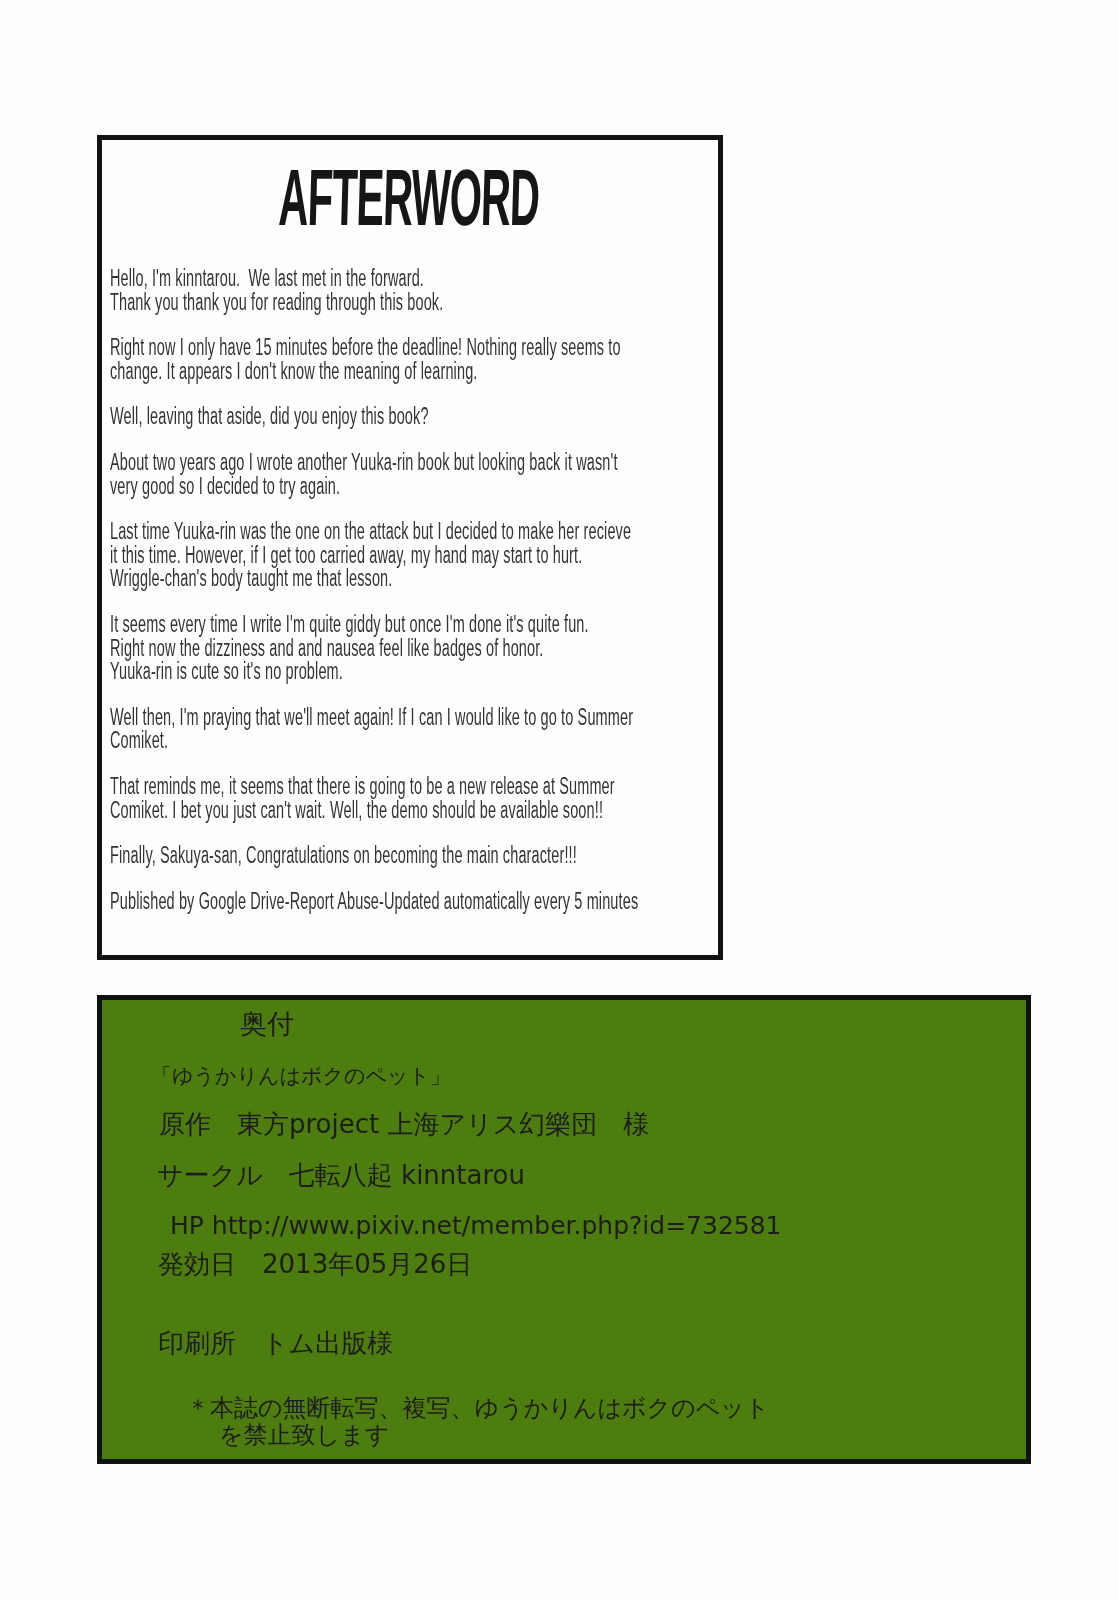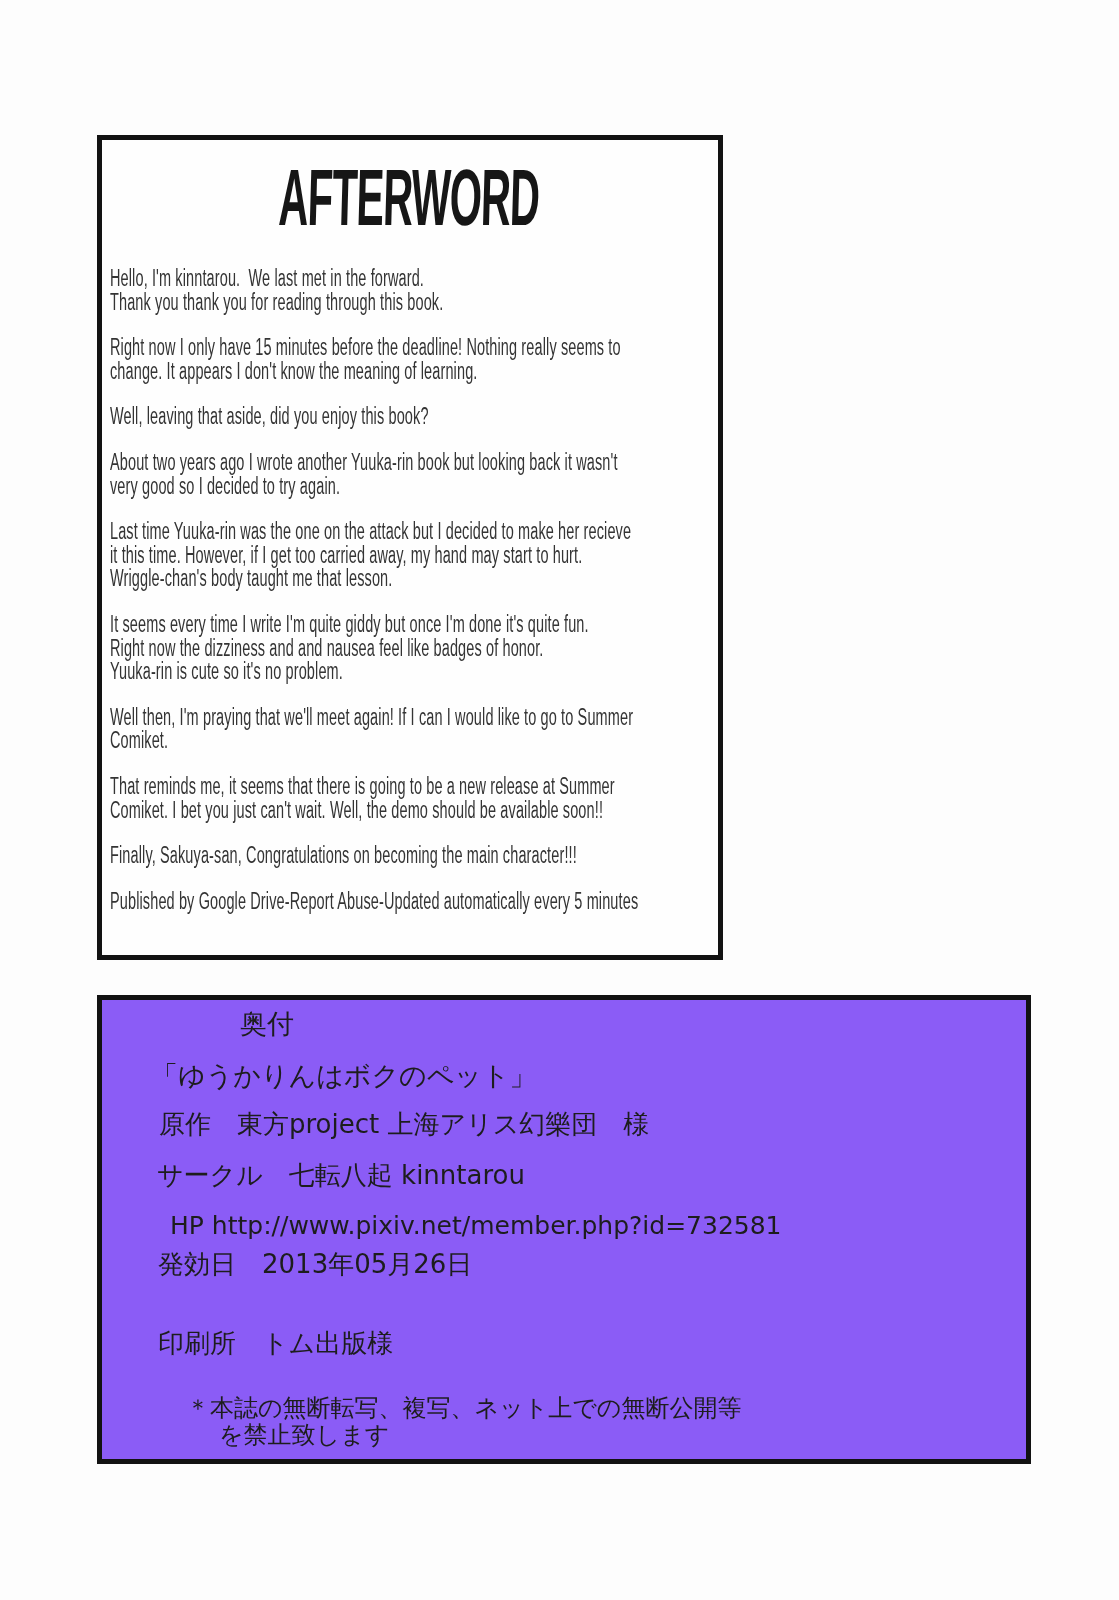--- a/index.html
+++ b/index.html
@@ -61,37 +61,37 @@
 
   
   .colophon-panel {
     position: absolute;
     left: 97px;
     top: 995px;
     width: 934px;
     height: 469px;
     border: 5px solid #121212;
     box-sizing: border-box;
-    background: #8b5cf6;
+    background: #4d7c0f;
     font-family: "DejaVu Sans", "Liberation Sans", sans-serif;
     color: #1d1d1d;
   }
   .colophon-heading {
     position: absolute;
     left: 138px;
     top: 8px;
     font-size: 27px;
     line-height: 32px;
   }
   .colophon-line {
     position: absolute;
     white-space: nowrap;
     line-height: 32px;
   }
-  .line-booktitle { left: 49px;  top: 60px;  font-size: 27px; }
+  .line-booktitle { left: 49px;  top: 60px;  font-size: 21px; }
   .line-original  { left: 57px;  top: 108px; font-size: 26px; }
   .line-circle    { left: 55px;  top: 159px; font-size: 26px; }
   .line-hp        { left: 56px;  top: 210px; font-size: 25px; margin-left: 12px; }
   .line-date      { left: 56px;  top: 248px; font-size: 26px; }
   .line-printer   { left: 56px;  top: 310px; font-size: 26px; margin-top: 17px; }
   .colophon-note {
     position: absolute;
     left: 117px;
     top: 395px;
     font-size: 24px;
@@ -139,17 +139,17 @@
     <div class="colophon-line line-original">原作　東方project 上海アリス幻樂団　様</div>
 
     <div class="colophon-line line-circle">サークル　七転八起  kinntarou</div>
 
     <div class="colophon-line line-hp">HP  http://www.pixiv.net/member.php?id=732581</div>
 
     <div class="colophon-line line-date">発効日　2013年05月26日</div>
 
     <div class="colophon-line line-printer">印刷所　トム出版様</div>
 
-    <div class="colophon-note">＊本誌の無断転写、複写、ネット上での無断公開等
+    <div class="colophon-note">＊本誌の無断転写、複写、ゆうかりんはボクのペット
 を禁止致します</div>
   </div>
 
 </div>
 
 </body></html>

